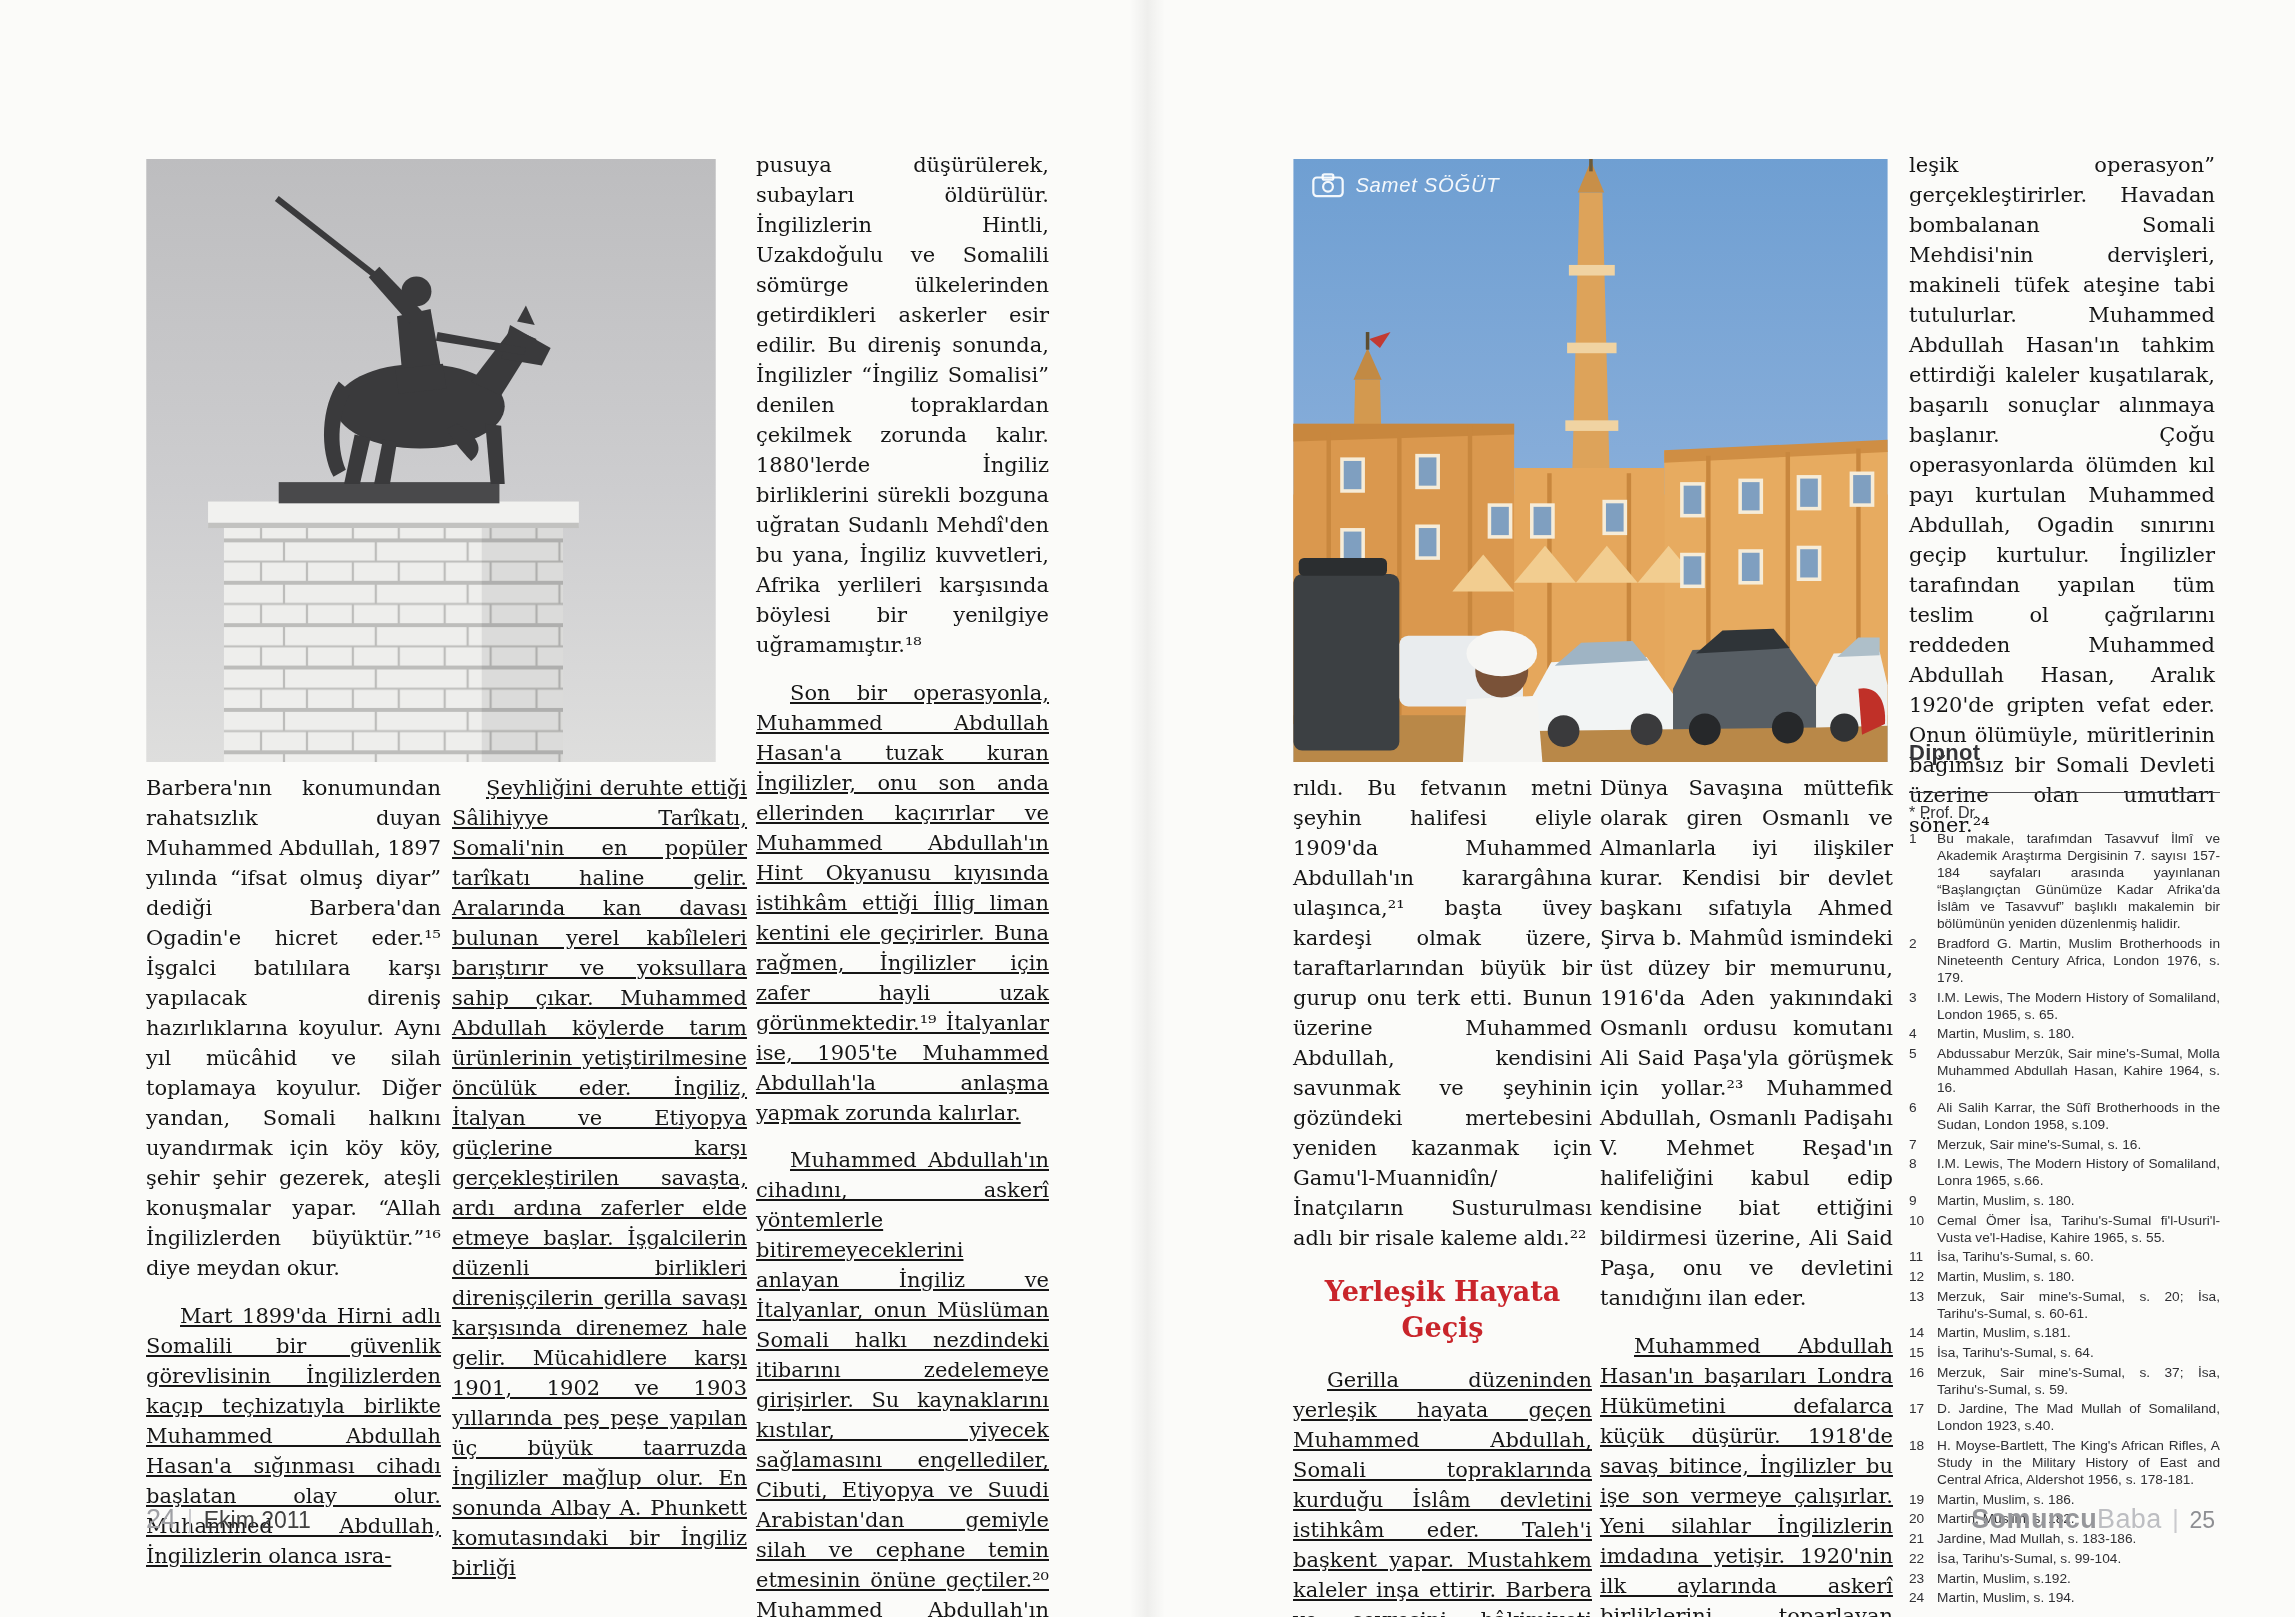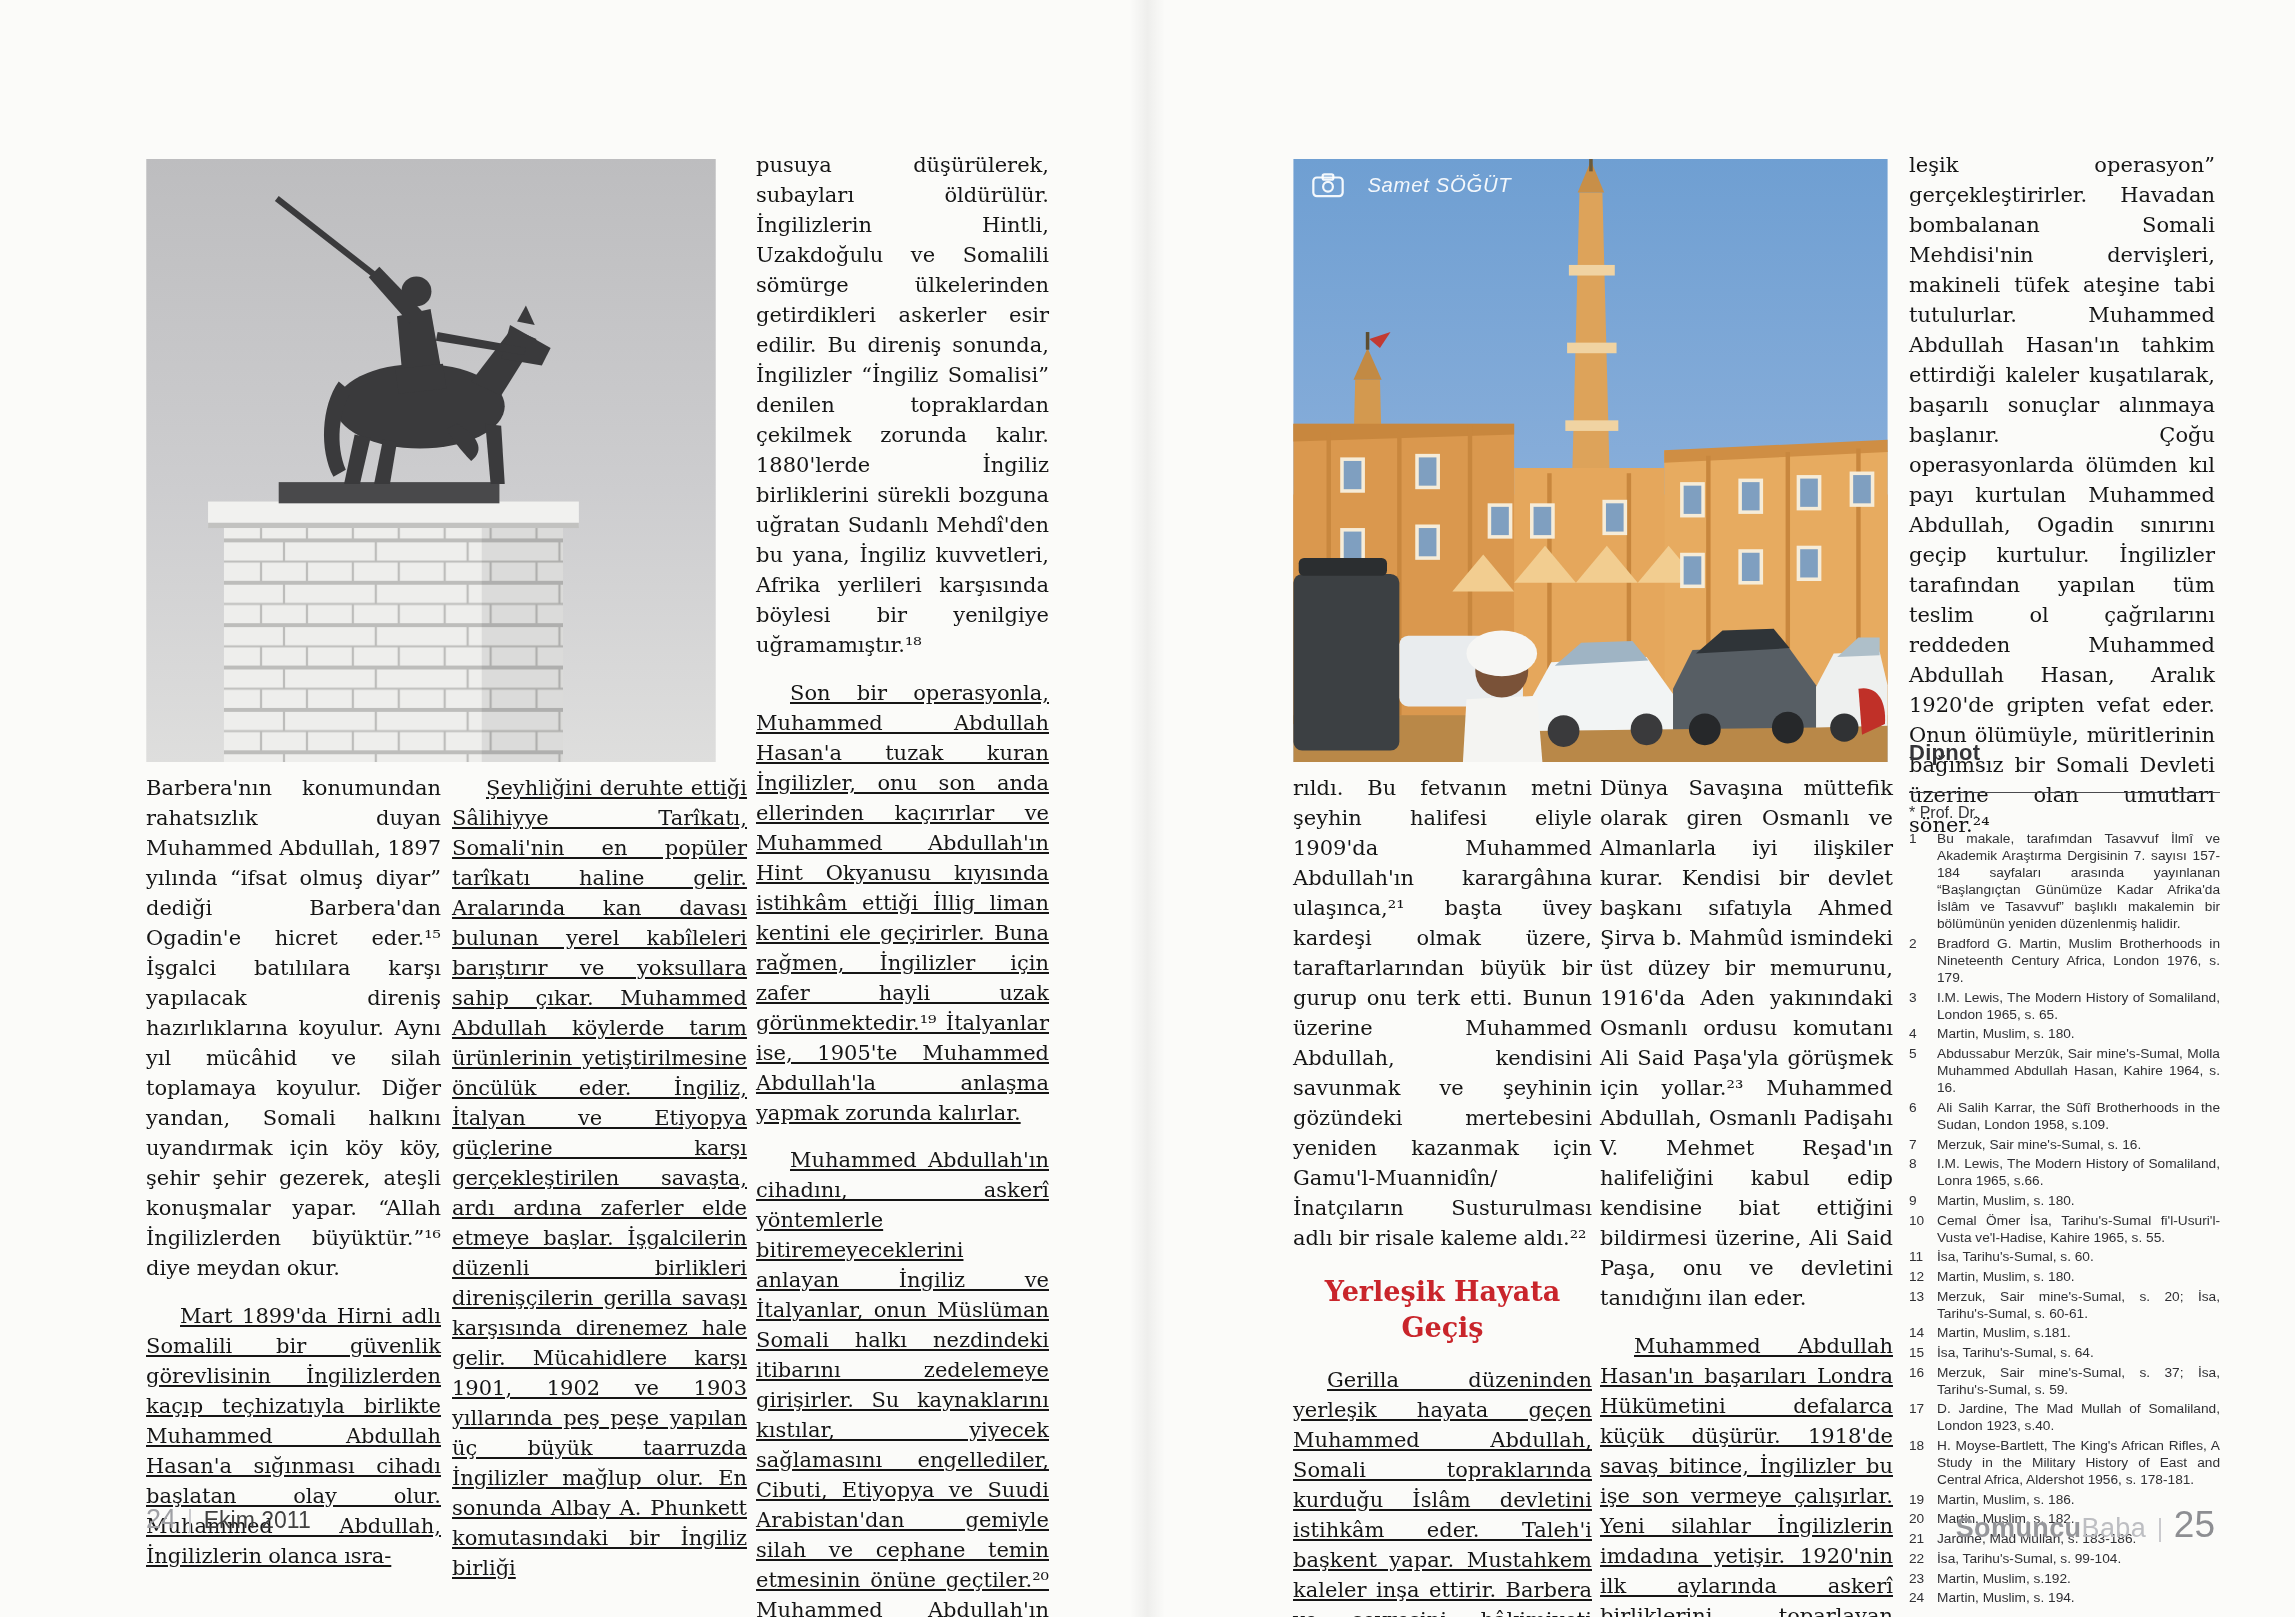--- a/index.html
+++ b/index.html
@@ -9,21 +9,21 @@
   .page.left{left:0;}
   .page.right{left:1148px;}
   .fold{position:absolute;left:1130px;top:0;width:35px;height:1618px;z-index:5;pointer-events:none;
         background:linear-gradient(to right, rgba(0,0,0,0) 0%, rgba(0,0,0,0.05) 50%, rgba(0,0,0,0) 100%);}
 
   
   .photo{position:absolute;margin:0;padding:0;overflow:hidden;}
   .photo svg{display:block;}
   .photo.statue{left:146px;top:159px;width:570px;height:603px;}
   .photo.mosque{left:145px;top:159px;width:595px;height:603px;}
-  .credit{position:absolute;left:19.4px;top:14px;display:flex;align-items:center;gap:23px;
+  .credit{position:absolute;left:19.4px;top:14px;display:flex;align-items:center;gap:11px;
           color:rgba(255,255,255,0.92);font-family:"Liberation Sans",sans-serif;
           font-size:20.3px;font-weight:300;letter-spacing:0.7px;font-style:italic;}
 
   
   .col{position:absolute;}
   .body{font-size:21px;line-height:30px;text-align:justify;color:#151515;margin:0 0 17.7px 0;
         word-spacing:-0.4px;}
   .indent{text-indent:34px;text-decoration:underline;}
   .heading{font-family:"DejaVu Serif",serif;font-weight:bold;text-align:center;
            font-size:27px;line-height:36px;margin:21px 8.8px 19.4px 8.8px;}
@@ -370,19 +370,19 @@
             <span class="nn">24</span>
             <span class="nt">Martin, Muslim, s. 194.</span>
           </div>
         </div>
     </aside>
 
     <footer class="pfooter footer-right">
       <span class="brand-bold">Somuncu</span>
       <span class="brand-light">Baba</span>
       <span class="fsep">|</span>
-      <span class="pnum" style="color:#8d8e92;font-size:37px;">25</span>
+      <span class="pnum" style="color:#8d8e92;font-size:23px;">25</span>
     </footer>
   </section>
 
   <div class="fold"></div>
 </div>
 
 
 </body></html>

